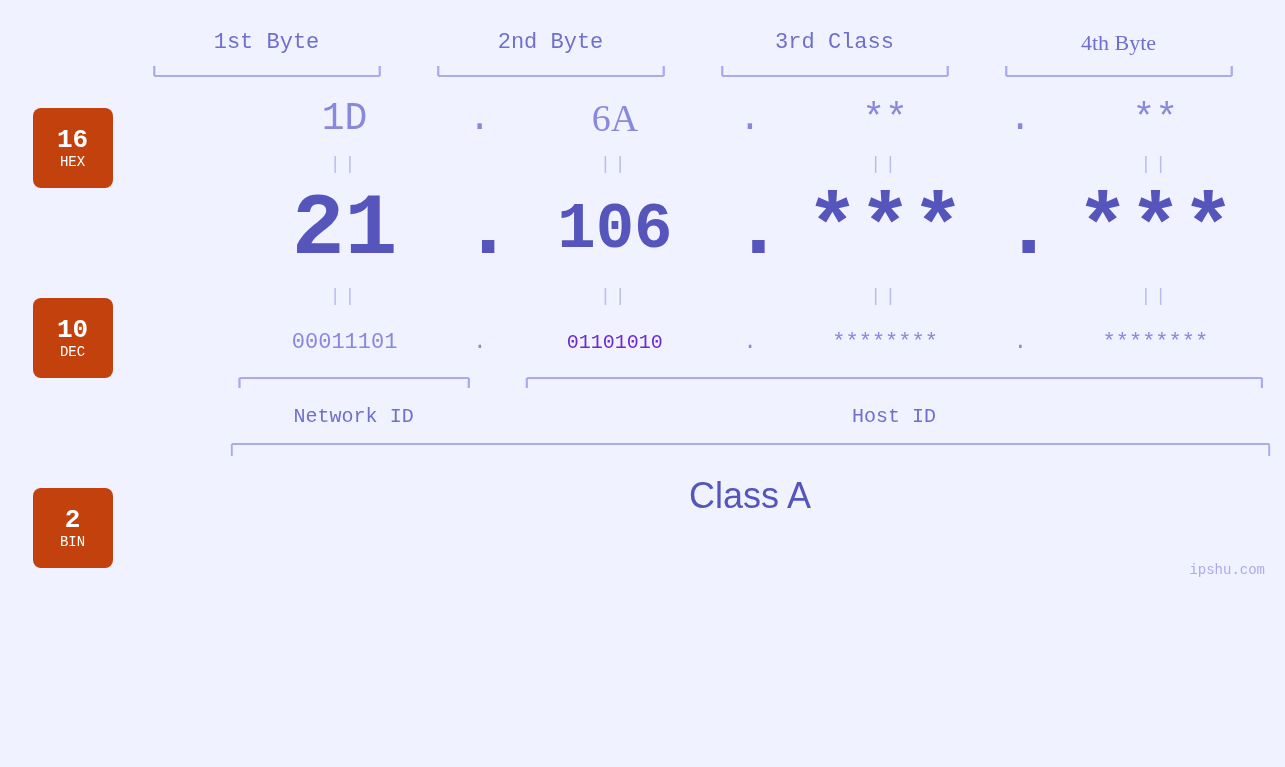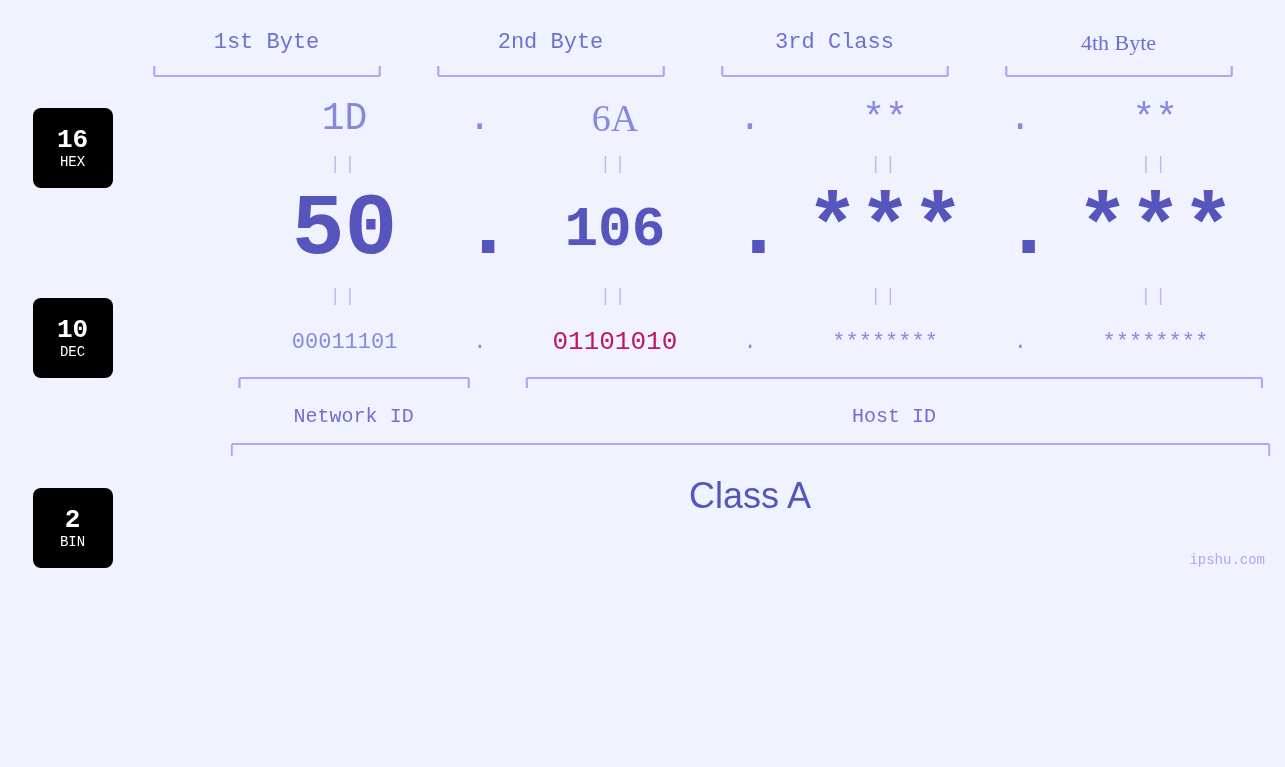--- a/index.html
+++ b/index.html
@@ -29,41 +29,41 @@
       display: flex;
       flex-direction: column;
       gap: 30px;
       margin-right: 15px;
       padding-top: 20px;
     }
 
     .badge {
       width: 80px;
       height: 80px;
-      background-color: #000000;
+      background-color: #c2410c;
       border-radius: 8px;
       display: flex;
       flex-direction: column;
       align-items: center;
       justify-content: center;
       color: white;
     }
     .badge-number {
       font-size: 26px;
       font-weight: bold;
       line-height: 1.1;
     }
     .badge-label {
       font-size: 14px;
       font-weight: normal;
     }
 
     .watermark {
       position: absolute;
-      bottom: 22px;
+      bottom: 12px;
       right: 20px;
       color: #aaaaee;
       font-size: 14px;
       font-family: 'Courier New', Courier, monospace;
     }
 
     .top-brackets-row {
       display: flex;
       width: 1100px;
       margin-left: 100px;
@@ -245,25 +245,25 @@
         <div class="sep-dot-cell"></div>
         <div class="sep-cell">||</div>
         <div class="sep-dot-cell"></div>
         <div class="sep-cell">||</div>
         <div class="sep-dot-cell"></div>
         <div class="sep-cell">||</div>
       </div>
 
       <div class="data-row" style="height:100px; align-items:center;">
         <div class="data-cell">
-          <span style="font-size:88px;font-weight:bold;color:#5555bb;font-family:'Courier New',monospace;line-height:1;">50</span>
+          <span style="font-size:88px;font-weight:bold;color:#5555bb;font-family:'Courier New',monospace;line-height:1;">21</span>
         </div>
         <div class="data-dot" style="font-size:88px;font-weight:bold;color:#5555bb;line-height:1;">.</div>
         <div class="data-cell">
-          <span style="font-size:56px;font-weight:bold;color:#5555bb;font-family:'Courier New',monospace;line-height:1;">106</span>
+          <span style="font-size:64px;font-weight:bold;color:#5555bb;font-family:'Courier New',monospace;line-height:1;">106</span>
         </div>
         <div class="data-dot" style="font-size:88px;font-weight:bold;color:#5555bb;line-height:1;">.</div>
         <div class="data-cell">
           <span style="font-size:88px;font-weight:bold;color:#5555bb;font-family:'Courier New',monospace;line-height:1;">***</span>
         </div>
         <div class="data-dot" style="font-size:88px;font-weight:bold;color:#5555bb;line-height:1;">.</div>
         <div class="data-cell">
           <span style="font-size:88px;font-weight:bold;color:#5555bb;font-family:'Courier New',monospace;line-height:1;">***</span>
         </div>
       </div>
@@ -277,21 +277,21 @@
         <div class="sep-dot-cell"></div>
         <div class="sep-cell">||</div>
       </div>
 
       <div class="data-row" style="height:60px; align-items:center;">
         <div class="data-cell">
           <span style="font-size:22px;color:#8888dd;font-family:'Courier New',monospace;">00011101</span>
         </div>
         <div class="data-dot" style="font-size:22px;color:#8888dd;">.</div>
         <div class="data-cell">
-          <span style="font-size:26px;color:#be185d;font-family:'Courier New',monospace;">01101010</span>
+          <span style="font-size:20px;color:#6d28d9;font-family:'Courier New',monospace;">01101010</span>
         </div>
         <div class="data-dot" style="font-size:22px;color:#8888dd;">.</div>
         <div class="data-cell">
           <span style="font-size:22px;color:#8888dd;font-family:'Courier New',monospace;">********</span>
         </div>
         <div class="data-dot" style="font-size:22px;color:#8888dd;">.</div>
         <div class="data-cell">
           <span style="font-size:22px;color:#8888dd;font-family:'Courier New',monospace;">********</span>
         </div>
       </div>

